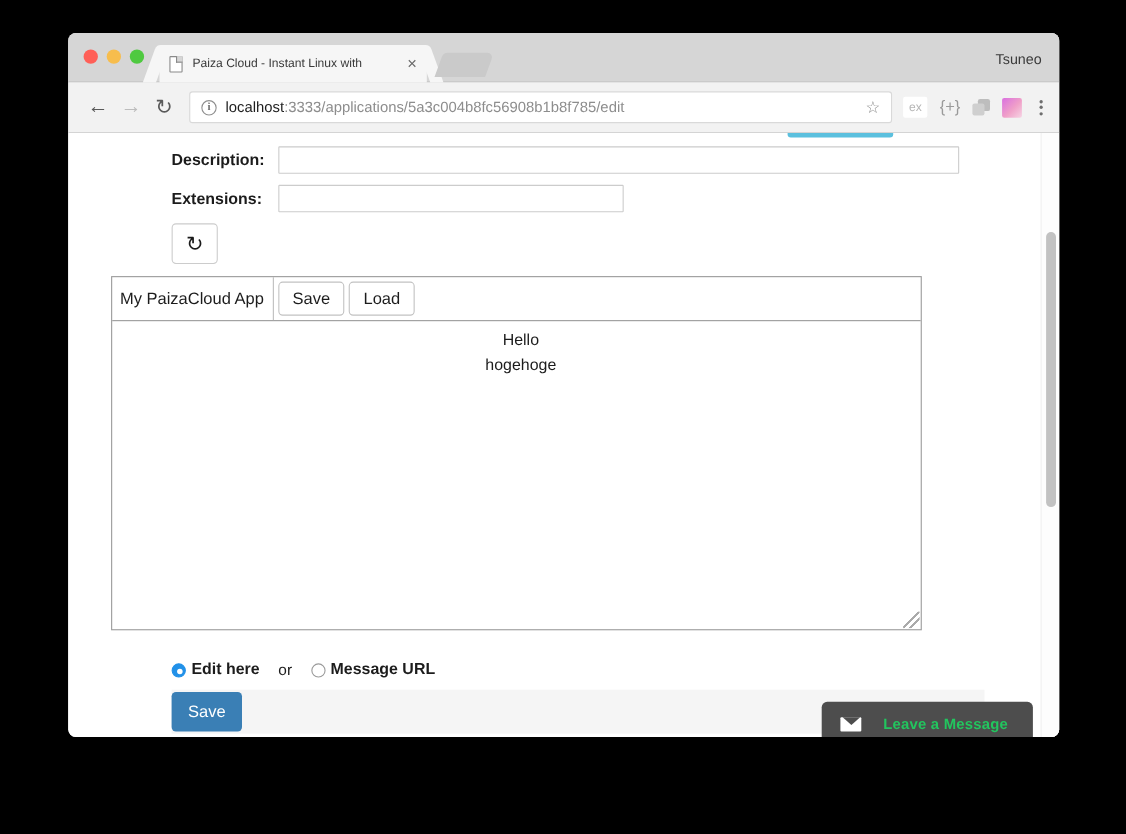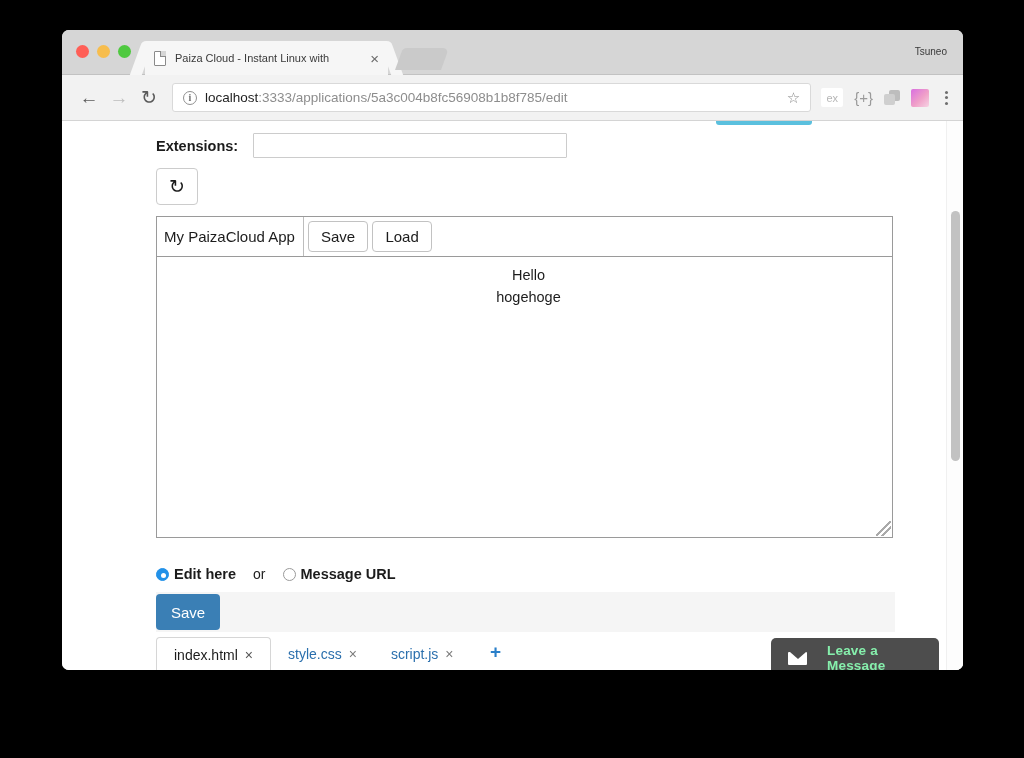--- a/index.html
+++ b/index.html
@@ -91,21 +91,21 @@
     position: absolute;
     left: 337px; top: 18px;
     width: 46px; height: 22px;
     background: #cacaca;
     border-radius: 4px 6px 0 0;
     transform: skewX(-20deg);
   }
   #user-label {
     position: absolute;
     right: 16px; top: 16px;
-    font-size: 10px; color: #3a3a3a;
+    font-size: 13px; color: #3a3a3a;
   }
 
   
   #toolbar {
     position: relative;
     height: 46px;
     background: #f2f2f2;
     border-bottom: 1px solid #d4d4d4;
     display: flex; align-items: center;
     padding: 0 12px;
@@ -224,21 +224,21 @@
     background: #fff;
     border: 1px solid #cccccc;
     border-radius: 4px;
     display: flex; align-items: center; justify-content: center;
     font-size: 19px; color: #1a1a1a;
     margin-bottom: 11px;
   }
 
   
   #app-preview {
-    margin-left: 94px;
+    margin-left: 39px;
     width: 737px; height: 322px;
     border: 1px solid #9a9a9a;
     background: #fff;
     position: relative;
   }
   #app-toolbar {
     height: 40px;
     border-bottom: 1px solid #9a9a9a;
     display: flex; align-items: stretch;
   }
@@ -381,25 +381,25 @@
     left: 4px; top: 90px;
     width: 9px; height: 250px;
     background: #c2c2c2;
     border-radius: 5px;
   }
 
   
   #leave-message {
     position: absolute;
     right: 24px; bottom: -8px;
-    width: 168px; height: 40px;
+    width: 192px; height: 40px;
     background: #4d4d4d;
     border-radius: 5px 5px 0 0;
     display: flex; align-items: center;
-    color: #86efac;
+    color: #22c55e;
   }
   #envelope-icon {
     width: 19px; height: 13px;
     margin: 0 20px 0 17px;
     background: #fff;
     border-radius: 1px;
     position: relative;
     flex: none;
   }
   #envelope-icon::after {
@@ -464,20 +464,24 @@
       </div>
     </div>
   </div>
 
   <div id="viewport">
 
     <div id="cut-blue-bar"></div>
 
     <div id="page-content">
 
+      <div class="form-row">
+        <span class="form-label">Description:</span>
+        <input class="form-input" id="description-input" type="text" value="" style="">
+      </div>
 
       <div class="form-row">
         <span class="form-label">Extensions:</span>
         <input class="form-input" id="extensions-input" type="text" value="" style="">
       </div>
 
       <div id="refresh-button">
         <span>↻</span>
       </div>
 

